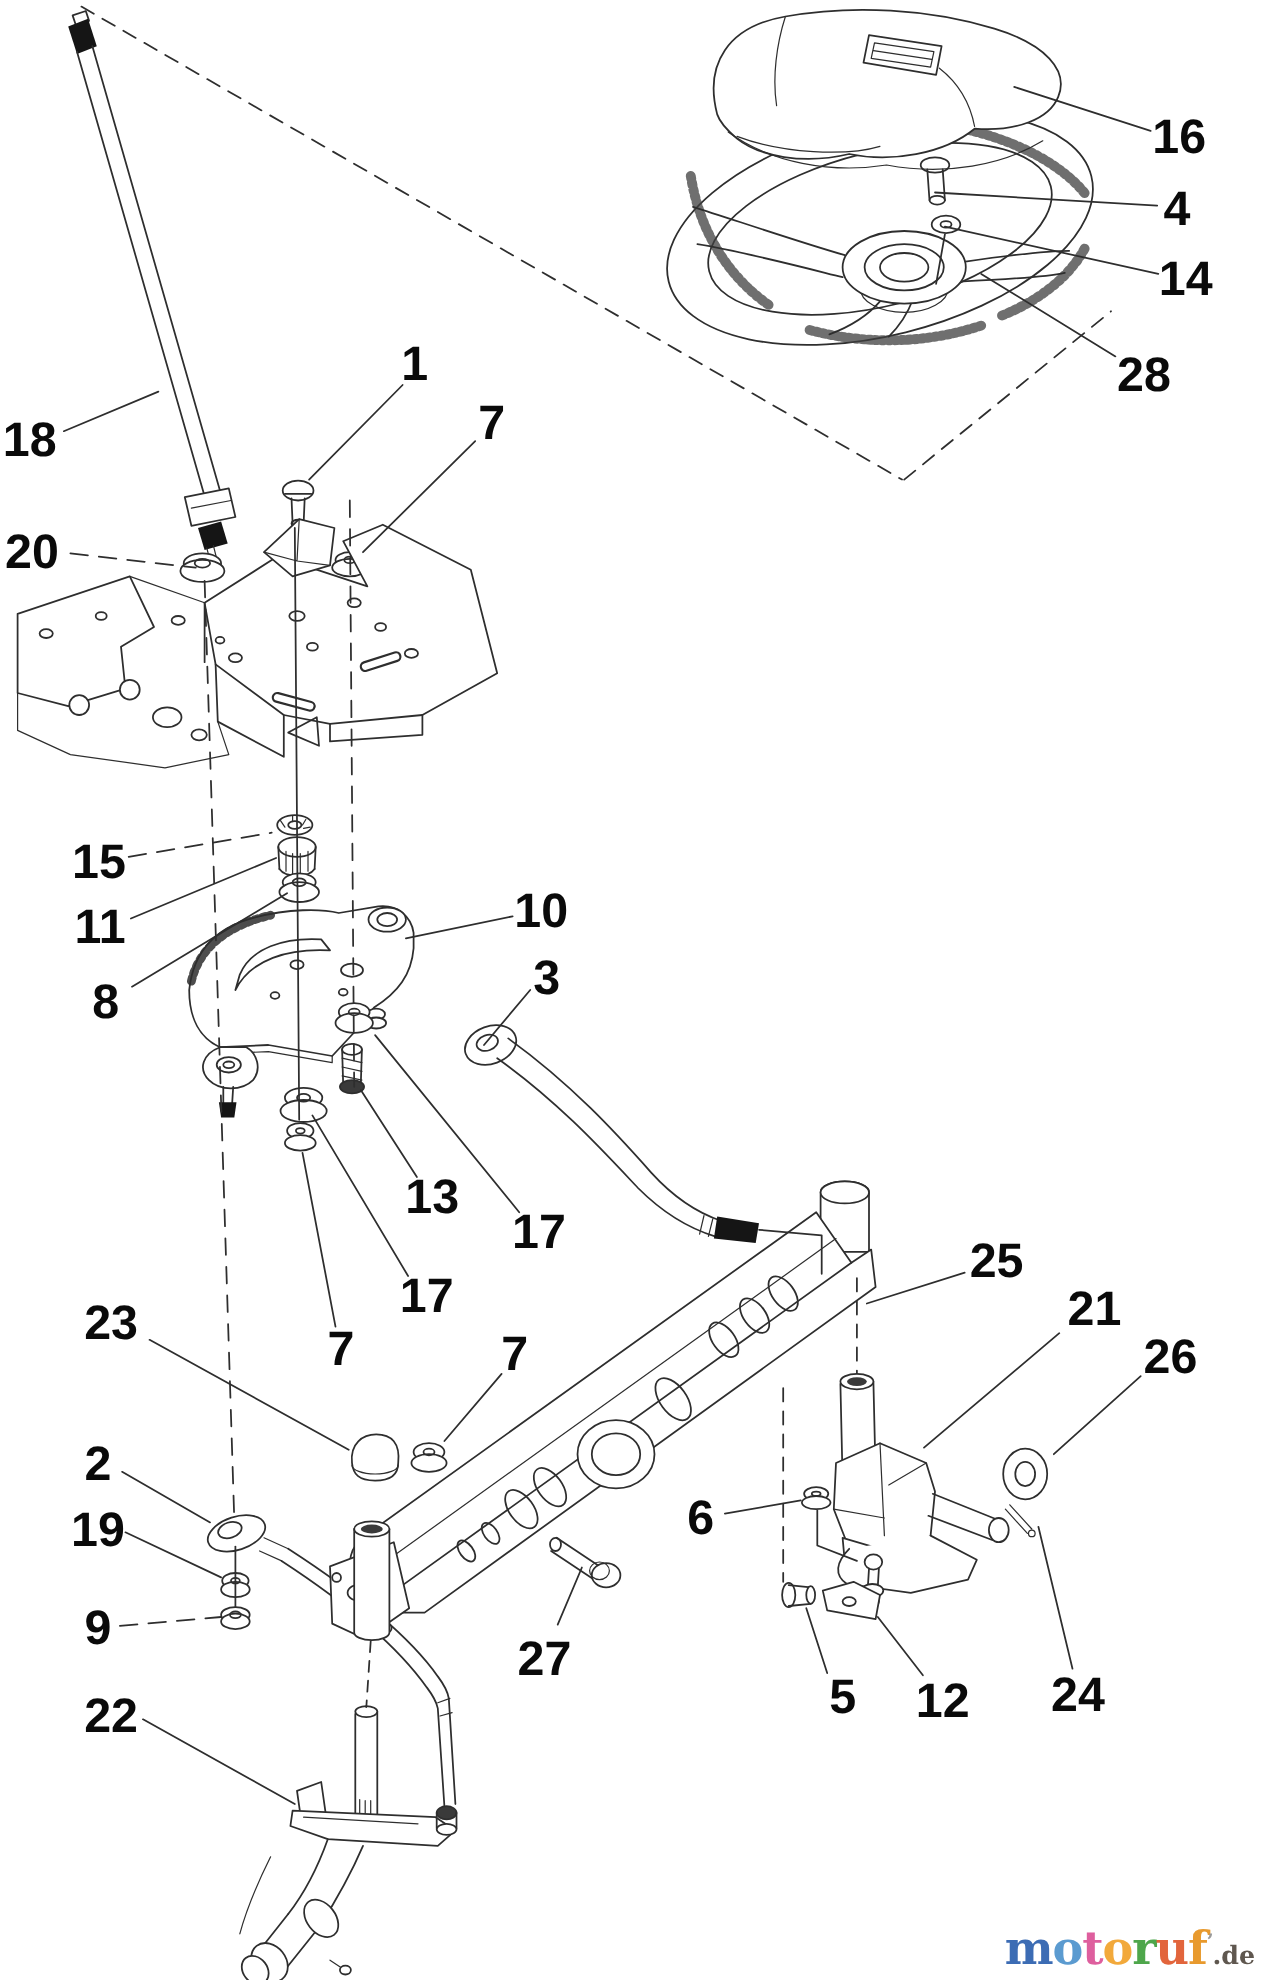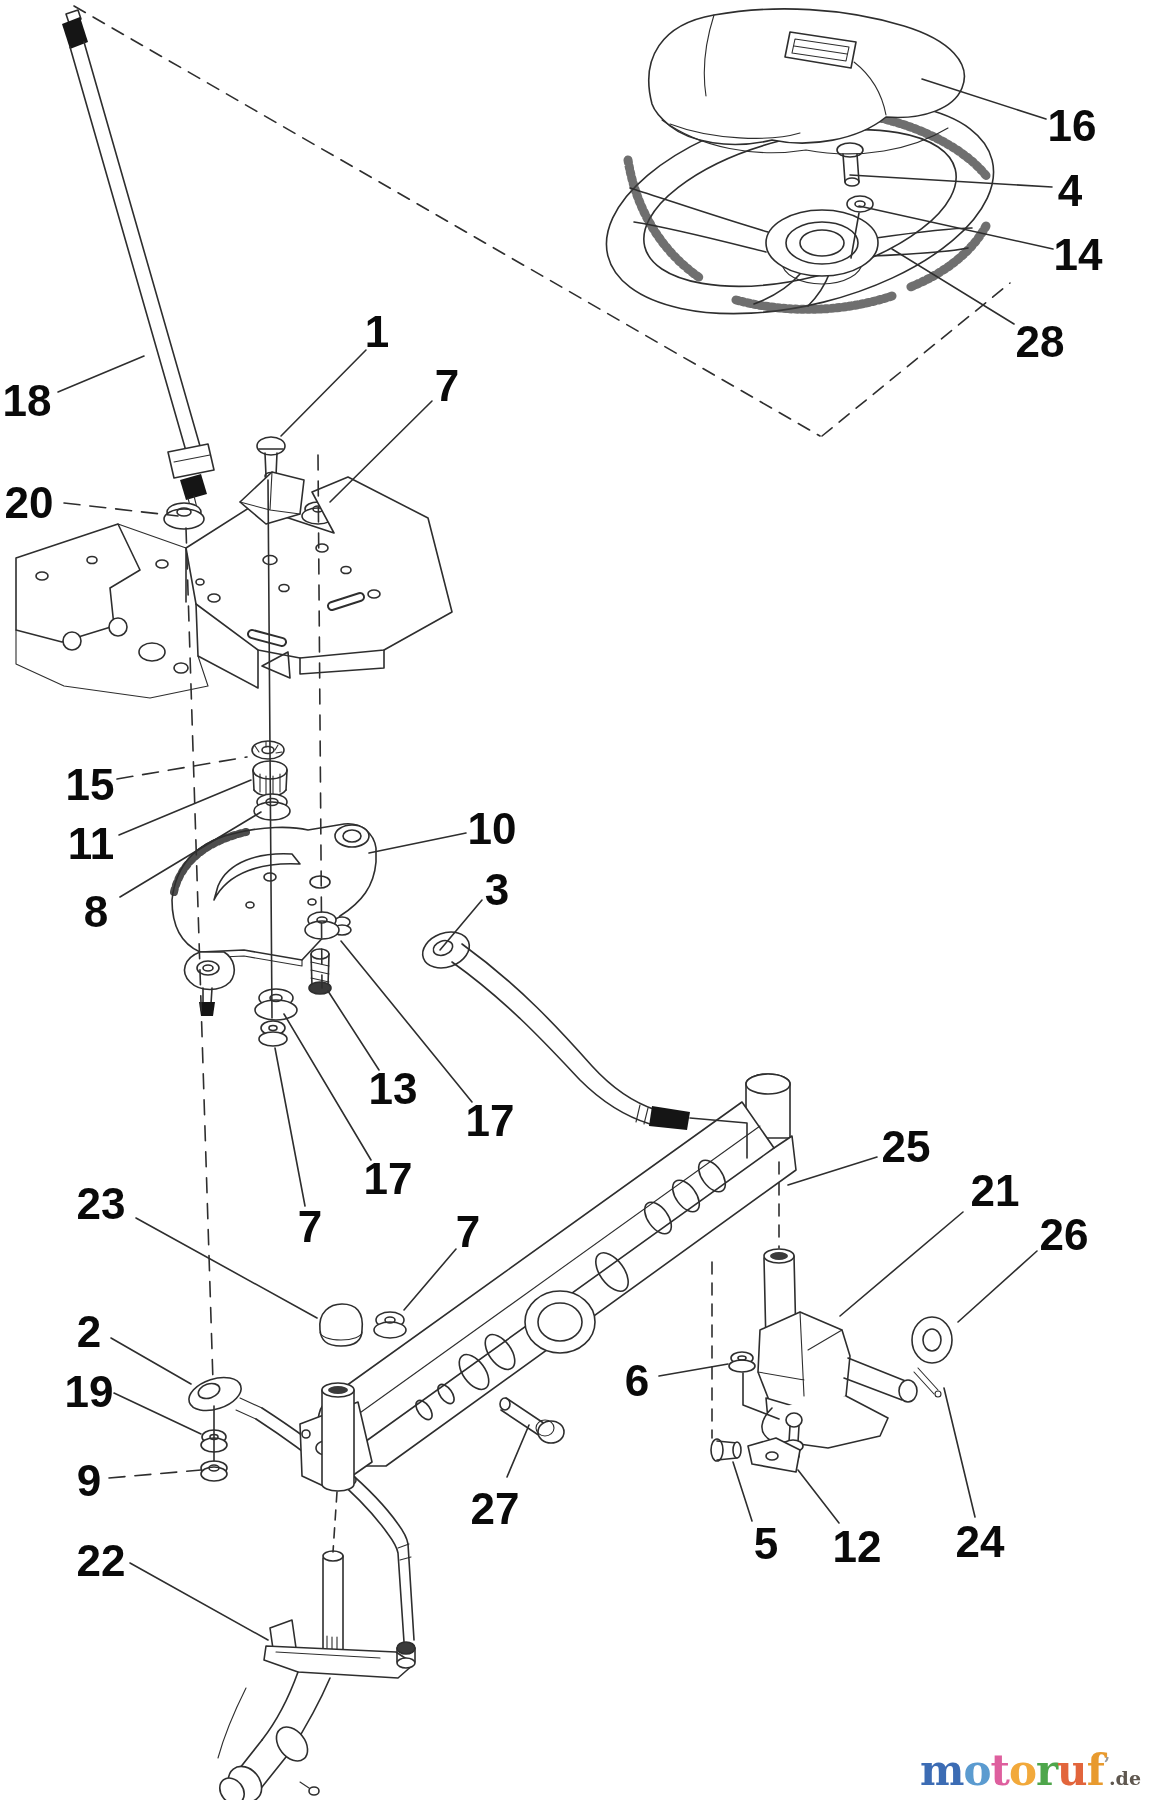--- a/index.html
+++ b/index.html
@@ -10,21 +10,21 @@
     stroke:#2e2e2e;stroke-width:1.6;fill:none;stroke-linecap:round;stroke-linejoin:round;}
   .w{fill:#ffffff;}
   .k{fill:#151515;stroke:none;}
   .d{fill:#3a3a3a;stroke:none;}
   .thin{stroke-width:1.1;}
   .grip{stroke:#3f3f3f;stroke-width:9;stroke-dasharray:2.5 3.5;opacity:.75;}
   .slotO{stroke-width:10;stroke-linecap:round;}
   .slotI{stroke:#fff;stroke-width:6;stroke-linecap:round;}
   .watermark{position:absolute;right:11px;bottom:8px;font-family:"DejaVu Serif","Liberation Serif",serif;
              font-weight:bold;font-size:42px;letter-spacing:-1px;line-height:1;user-select:none;}
-  .watermark .suffix{font-size:19px;letter-spacing:0;}
+  .watermark .suffix{font-size:23px;letter-spacing:0;}
   .watermark .mark{font-size:18px;color:#9a9a9a;vertical-align:14px;}
 </style>
 <title>Steering assembly exploded parts diagram</title></head>
 <body>
 
 <div class="canvas">
 <svg width="1152" height="1800" viewBox="0 0 1152 1800">
 
   <g>
     <g transform="rotate(-14 800 208)">

